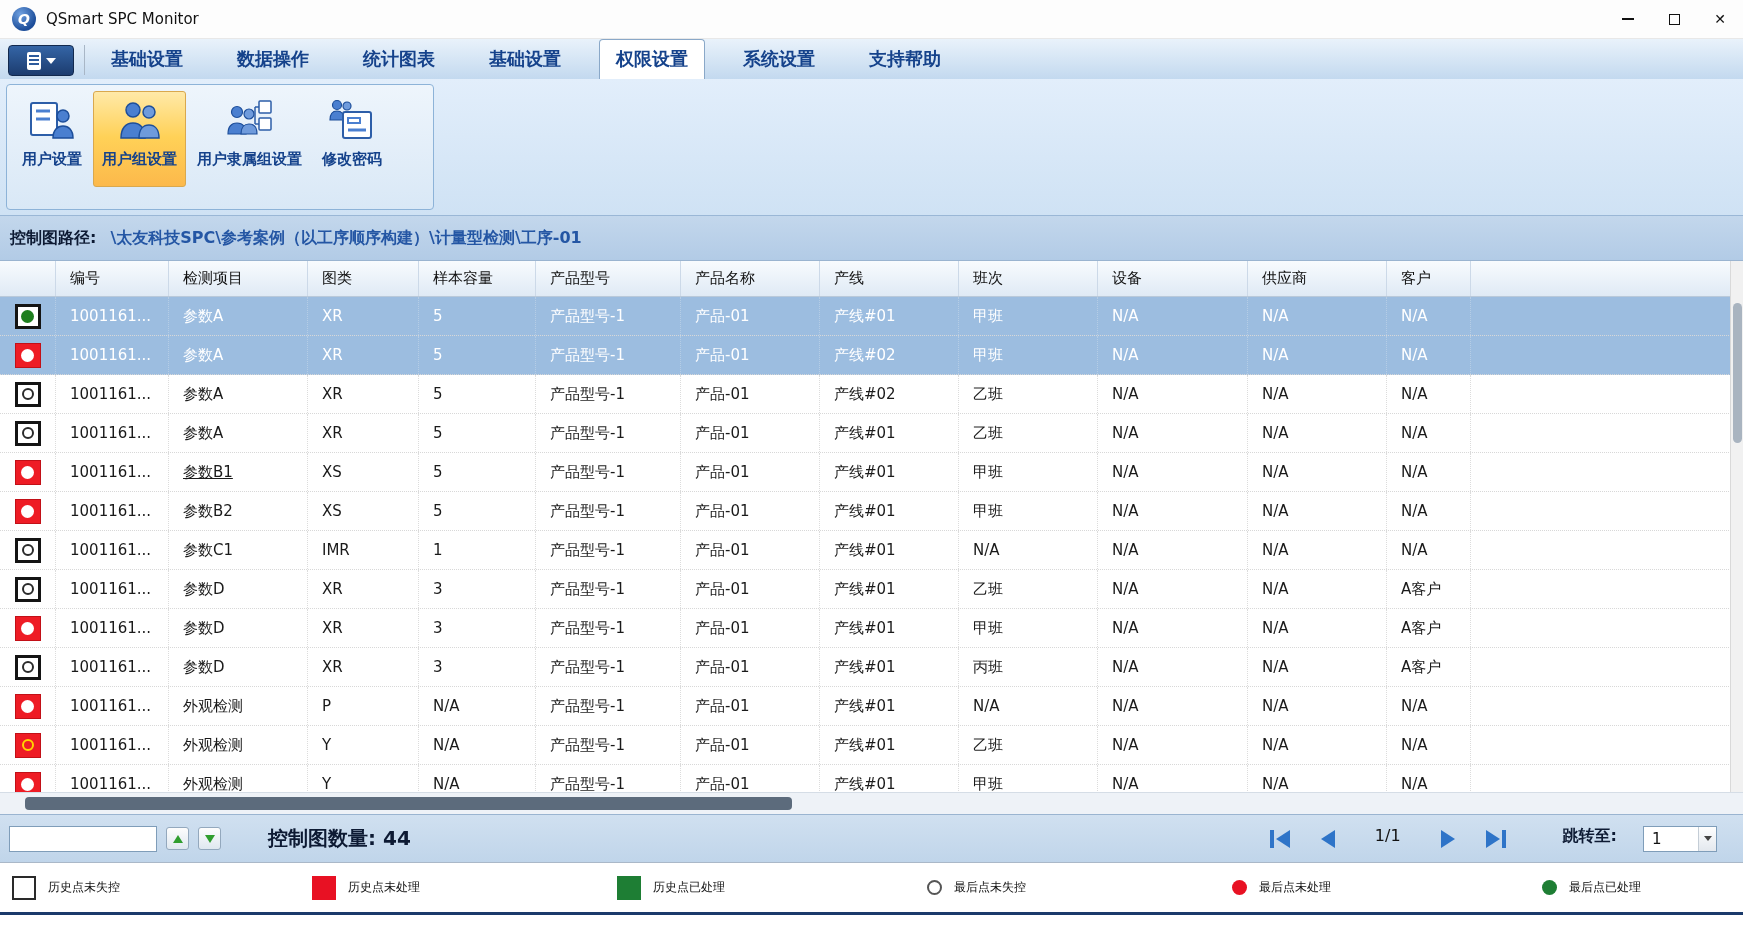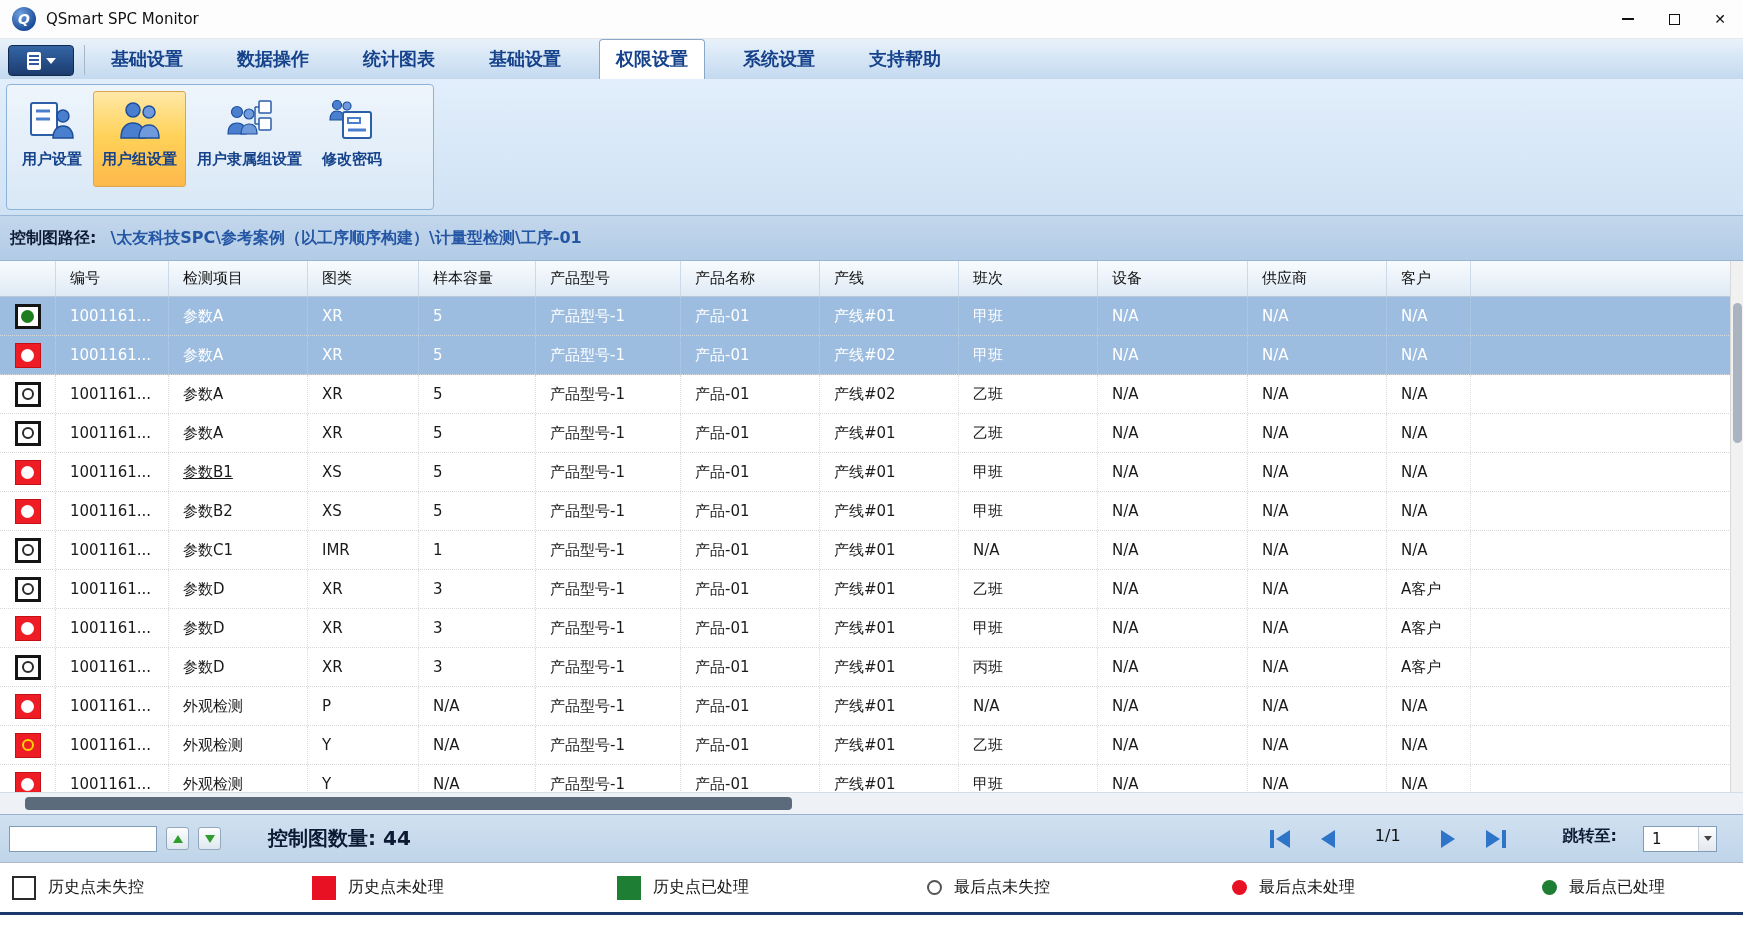--- a/index.html
+++ b/index.html
@@ -91,21 +91,21 @@
   .pgbtn .pbar + .tri-l, .pgbtn .tri-r + .pbar { margin-left:2px; }
   .pagetext { font-size:16px; color:#111; margin:0 16px; }
   .jumplabel { font-weight:bold; color:#0d1a33; font-size:16px; margin-left:36px; }
   .jumpselect { width:74px; height:26px; background:#fff; border:1px solid #7f9db9; display:flex; align-items:center; margin:0 26px 0 12px; }
   .jumpval { flex:1; padding-left:8px; font-size:15px; }
   .jumparrow { width:18px; height:100%; background:linear-gradient(#fefefe,#e3e8ee); border-left:1px solid #c4cdd6; display:flex; align-items:center; justify-content:center; }
   .jumparrow i { width:0; height:0; border-left:4px solid transparent; border-right:4px solid transparent; border-top:5px solid #444; }
 
   
   .legendbar { height:50px; background:#fff; border-top:1px solid #aab8c8; display:flex; align-items:center; }
-  .litem { display:flex; align-items:center; gap:12px; font-size:16px; color:#111; }
+  .litem { display:flex; align-items:center; gap:12px; font-size:12px; color:#111; }
   .lsq { width:24px; height:24px; display:inline-block; }
   .lsq.white { background:#fff; border:2px solid #2a2a2a; }
   .lsq.red { background:#e81123; }
   .lsq.green { background:#1e7e34; }
   .lci { width:15px; height:15px; border-radius:50%; display:inline-block; }
   .lci.white { background:#fff; border:2px solid #555; }
   .lci.red { background:#e81123; }
   .lci.green { background:#1e7e34; }
 
   

